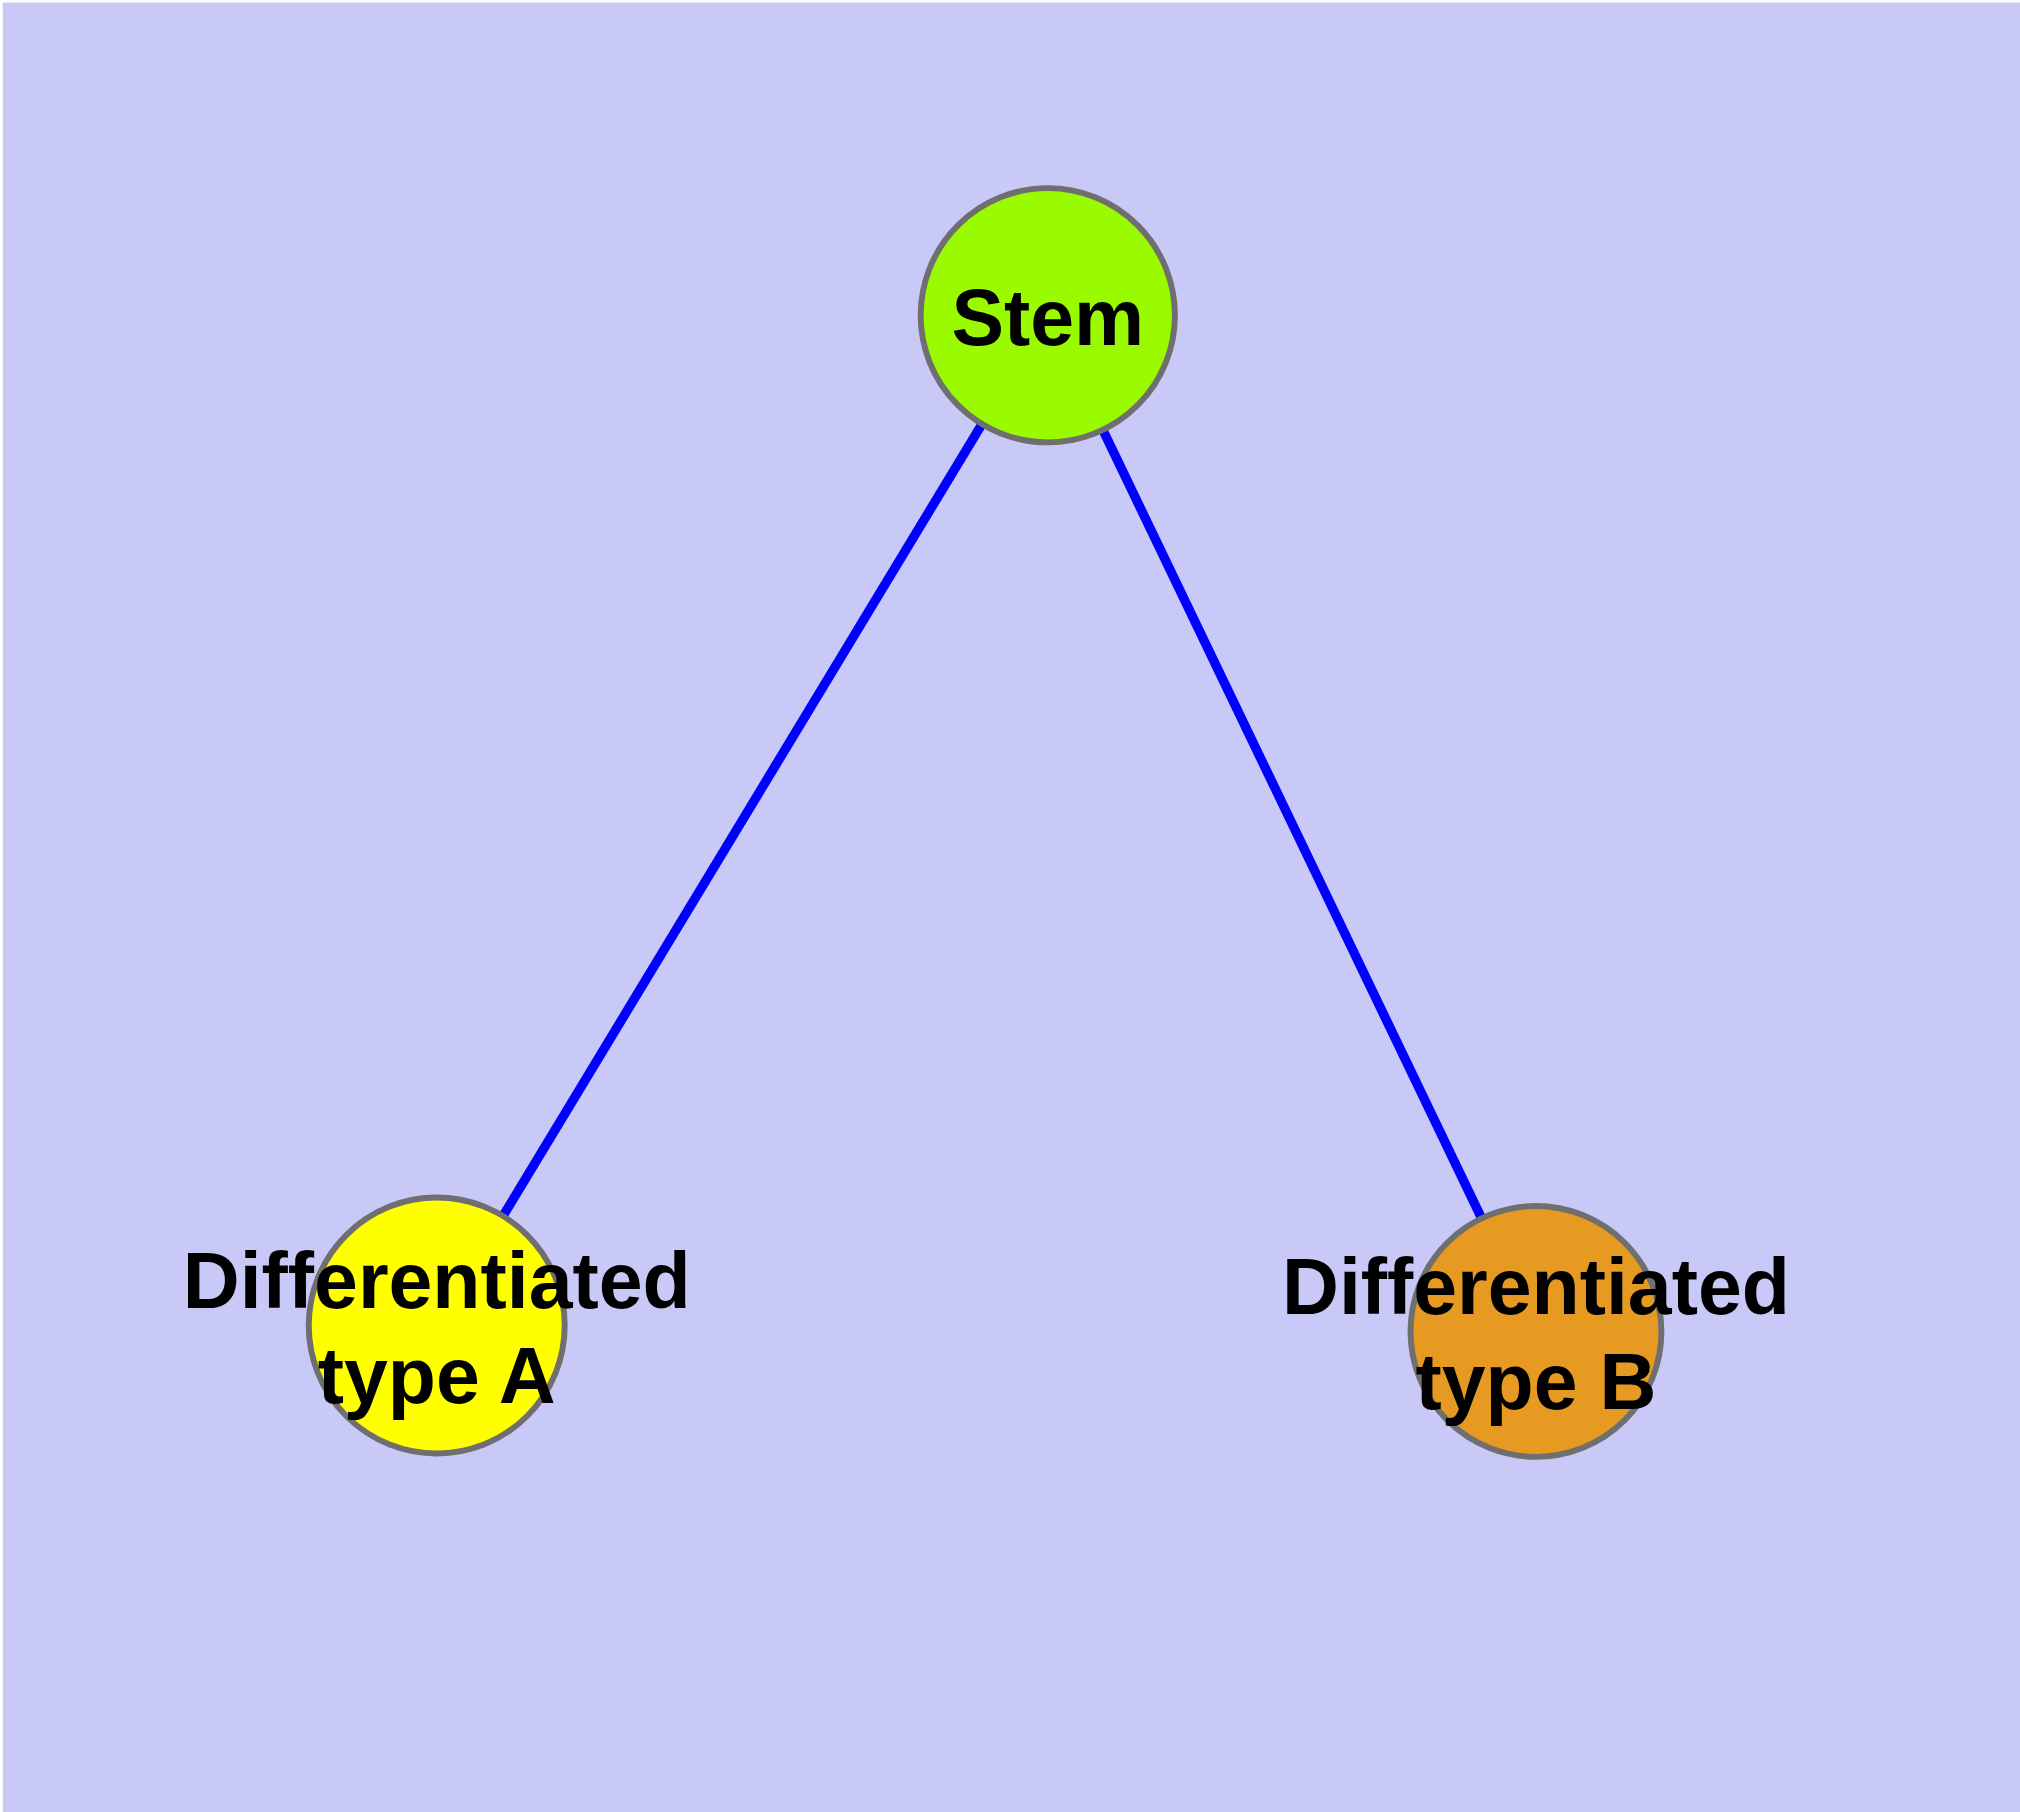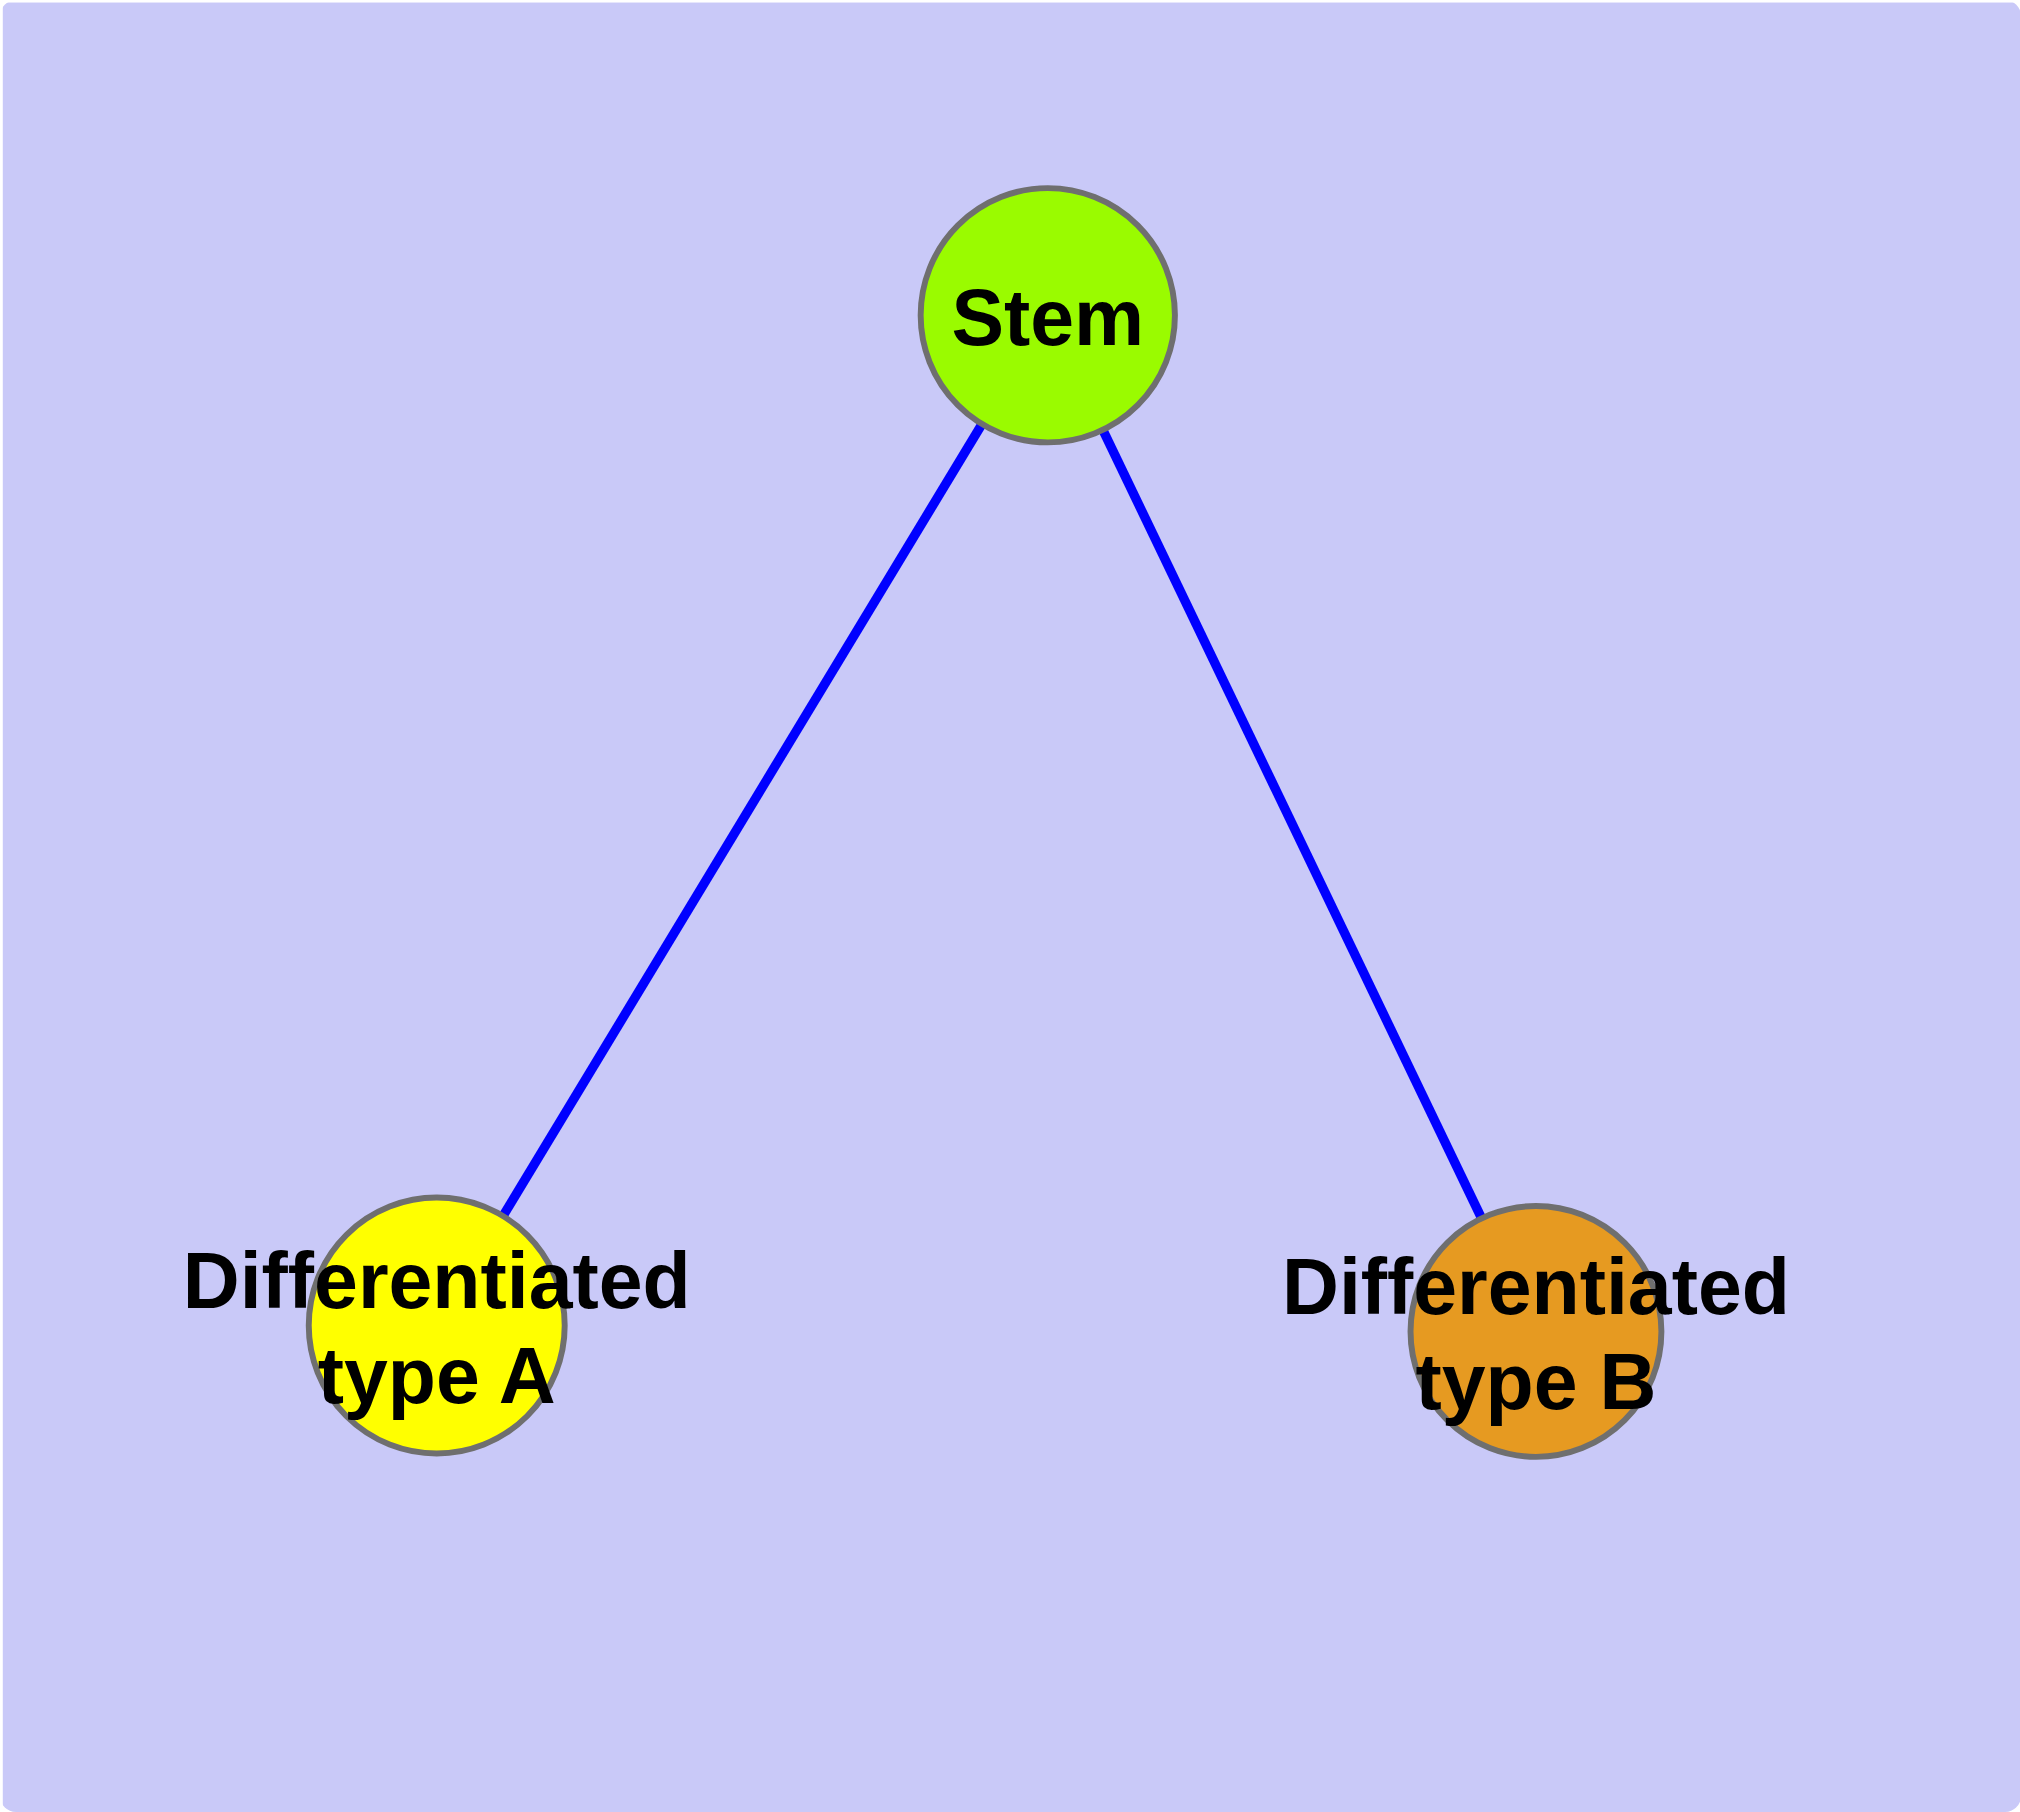--- a/index.html
+++ b/index.html
@@ -7,21 +7,20 @@
     padding: 0;
     background: #ffffff;
   }
   .canvas {
     position: relative;
     width: 2021px;
     height: 1812px;
     background: #ffffff;
     overflow: hidden;
     font-family: "Liberation Sans", sans-serif;
-    border-radius: 16px;
   }
   svg { display: block; }
   .node-label {
     font-family: "Liberation Sans", "DejaVu Sans", sans-serif;
     font-weight: bold;
   }
 </style>
 </head>
 <body>
 

